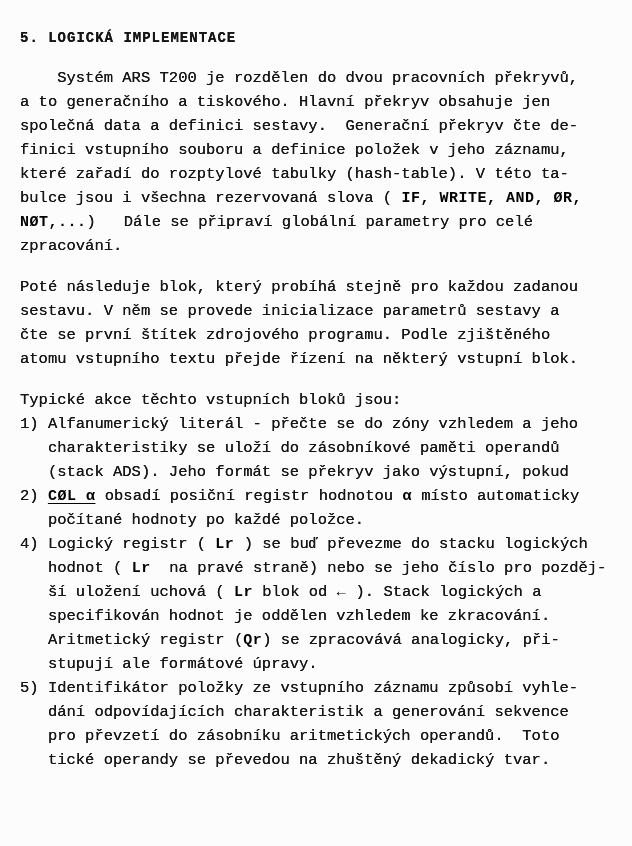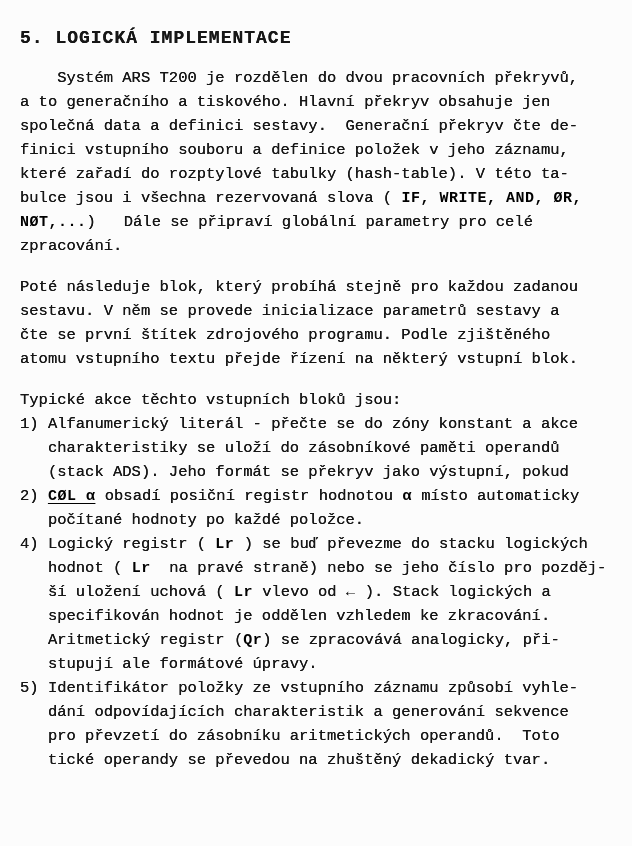--- a/index.html
+++ b/index.html
@@ -14,21 +14,21 @@
     margin: 0 auto;
     background: var(--paper, #fcfcfc);
     color: var(--ink, #161616);
     font-family: "Liberation Mono", "DejaVu Sans Mono", monospace;
     font-size: 15.5px;
     box-sizing: border-box;
     padding: 26px 14px 0 20px;
     overflow: hidden;
   }
   .heading {
-    font-size: 18px;
+    font-size: 14px;
     font-weight: bold;
     margin: 0 0 16px 0;
     line-height: 24px;
     letter-spacing: 1px;
     text-shadow: 0 0 0.6px currentColor;
     white-space: pre;
   }
   .block {
     margin: 3px 0 17px 0;
   }
@@ -72,28 +72,28 @@
         <div class="line"><span class="seg-p">zpracování.</span></div>
       </div>
       <div class="block">
         <div class="line"><span class="seg-p">Poté následuje blok, který probíhá stejně pro každou zadanou</span></div>
         <div class="line"><span class="seg-p">sestavu. V něm se provede inicializace parametrů sestavy a</span></div>
         <div class="line"><span class="seg-p">čte se první štítek zdrojového programu. Podle zjištěného</span></div>
         <div class="line"><span class="seg-p">atomu vstupního textu přejde řízení na některý vstupní blok.</span></div>
       </div>
       <div class="block">
         <div class="line"><span class="seg-p">Typické akce těchto vstupních bloků jsou:</span></div>
-        <div class="line"><span class="seg-u">1) Alfanumerický literál</span><span class="seg-p"> - přečte se do zóny konstant a akce</span></div>
+        <div class="line"><span class="seg-u">1) Alfanumerický literál</span><span class="seg-p"> - přečte se do zóny vzhledem a jeho</span></div>
         <div class="line"><span class="seg-p">   charakteristiky se uloží do zásobníkové paměti operandů</span></div>
         <div class="line"><span class="seg-p">   (stack ADS). Jeho formát se překryv jako výstupní, pokud</span></div>
         <div class="line"><span class="seg-p">2) </span><span class="seg-hu">CØL α</span><span class="seg-p"> obsadí posiční registr hodnotou </span><span class="seg-h">α</span><span class="seg-p"> místo automaticky</span></div>
         <div class="line"><span class="seg-p">   počítané hodnoty po každé položce.</span></div>
         <div class="line"><span class="seg-p">4) </span><span class="seg-u">Logický registr</span><span class="seg-p"> ( </span><span class="seg-h">Lr</span><span class="seg-p"> ) se buď převezme do stacku logických</span></div>
         <div class="line"><span class="seg-p">   hodnot ( </span><span class="seg-h">Lr</span><span class="seg-p">  na pravé straně) nebo se jeho číslo pro pozděj-</span></div>
-        <div class="line"><span class="seg-p">   ší uložení uchová ( </span><span class="seg-h">Lr</span><span class="seg-p"> vlevo od </span><span class="seg-h">←</span><span class="seg-p"> ). Stack logických a</span></div>
+        <div class="line"><span class="seg-p">   ší uložení uchová ( </span><span class="seg-h">Lr</span><span class="seg-p"> blok od </span><span class="seg-h">←</span><span class="seg-p"> ). Stack logických a</span></div>
         <div class="line"><span class="seg-p">   specifikován hodnot je oddělen vzhledem ke zkracování.</span></div>
         <div class="line"><span class="seg-p">   </span><span class="seg-u">Aritmetický registr</span><span class="seg-p"> (</span><span class="seg-h">Qr</span><span class="seg-p">) se zpracovává analogicky, při-</span></div>
         <div class="line"><span class="seg-p">   stupují ale formátové úpravy.</span></div>
         <div class="line"><span class="seg-p">5) </span><span class="seg-u">Identifikátor položky</span><span class="seg-p"> ze vstupního záznamu způsobí vyhle-</span></div>
         <div class="line"><span class="seg-p">   dání odpovídajících charakteristik a generování sekvence</span></div>
         <div class="line"><span class="seg-p">   pro převzetí do zásobníku aritmetických operandů.  Toto</span></div>
         <div class="line"><span class="seg-p">   tické operandy se převedou na zhuštěný dekadický tvar.</span></div>
       </div>
     </div>
 </div>

